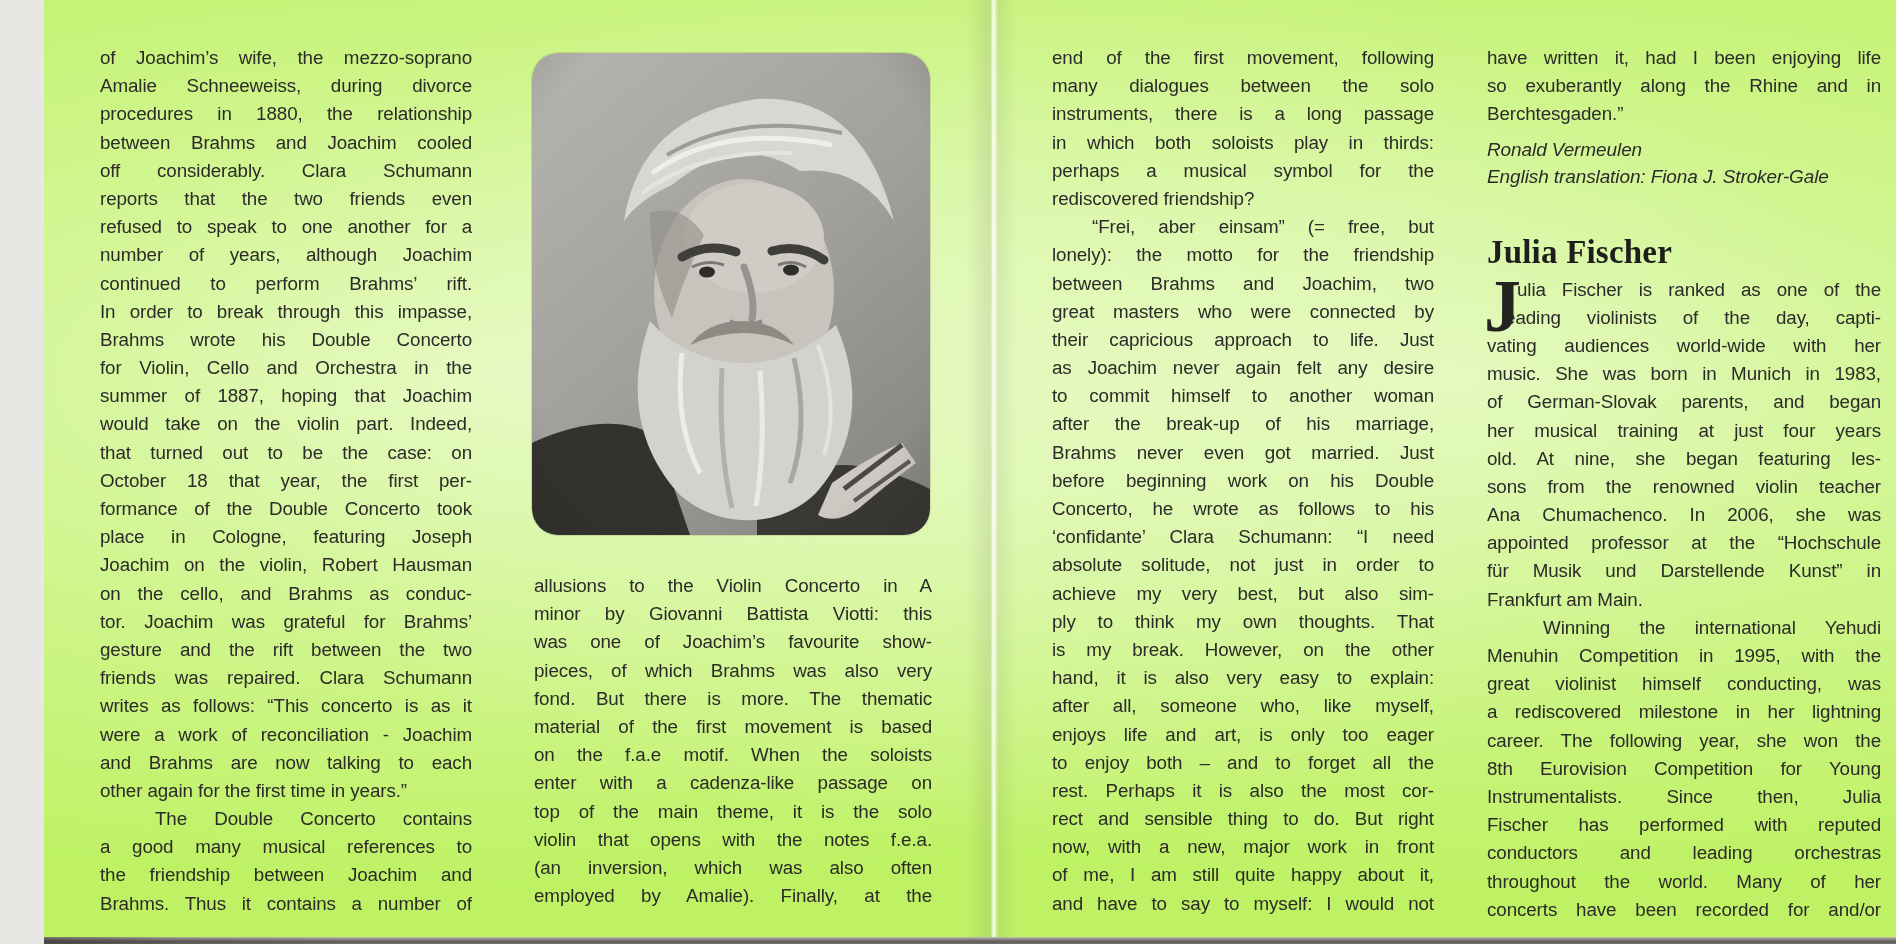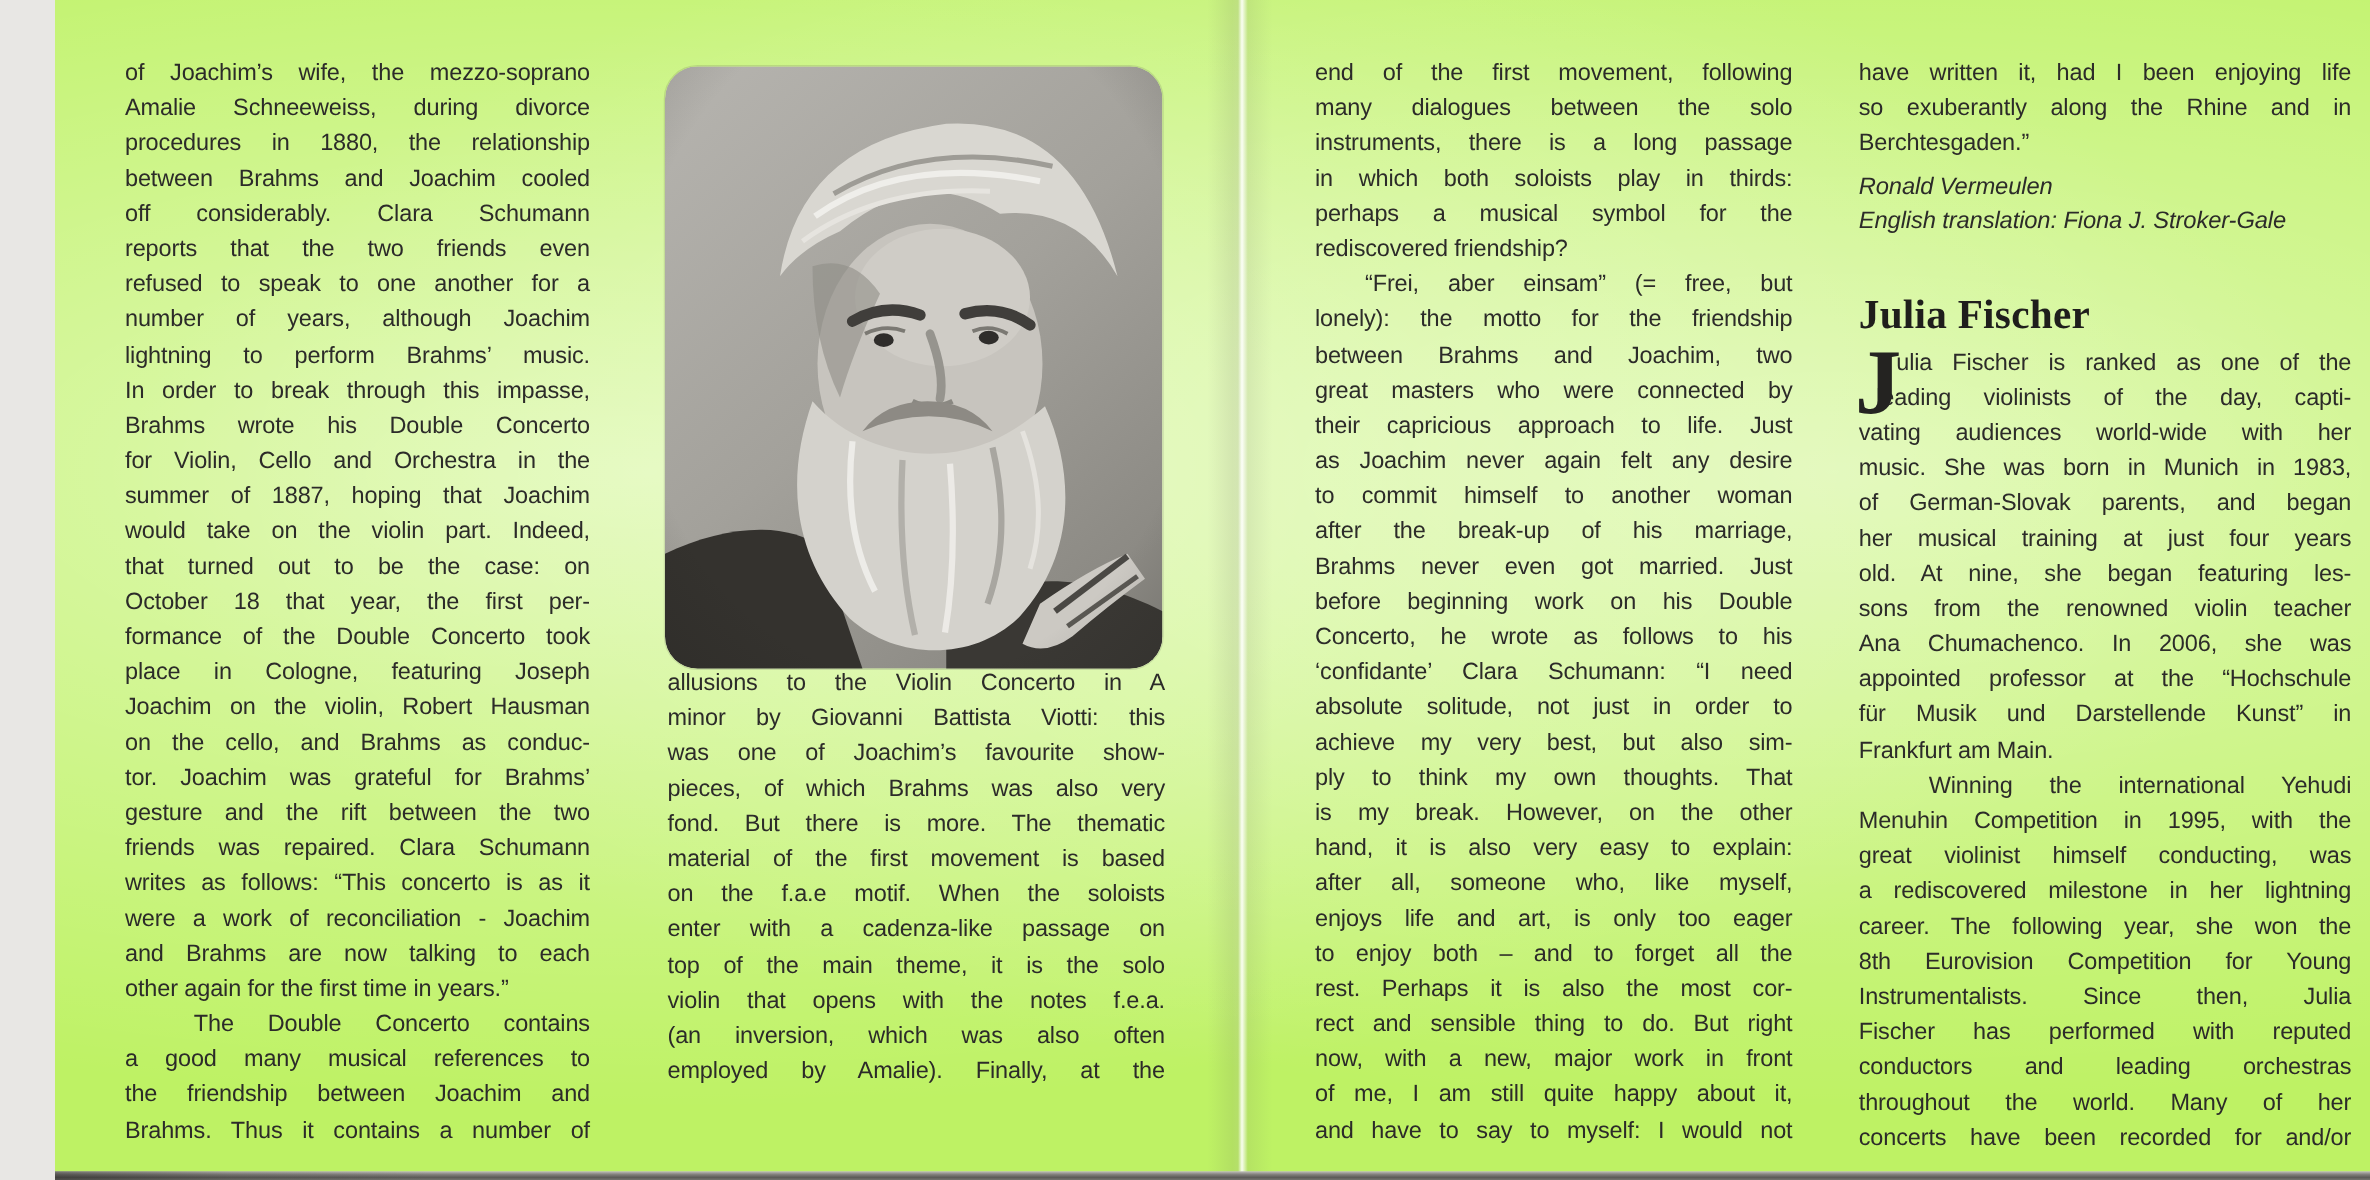--- a/index.html
+++ b/index.html
@@ -22,21 +22,21 @@
     font-size:18.8px;line-height:28.2px;letter-spacing:-0.1px;
   }
   .line{
     text-align:justify;text-align-last:justify;
     -moz-text-align-last:justify;
     height:28.2px;white-space:pre-wrap;
   }
   .line.endline{text-align-last:left;}
   #col1{left:56px;top:44px;width:372px;}
   #col3{left:1008px;top:44px;width:382px;}
-  #col2{left:490px;top:532px;width:398px;}
+  #col2{left:490px;top:572px;width:398px;}
   .photo{
     position:absolute;left:488px;top:53px;width:398px;height:482px;margin:0;
     border-radius:26px;overflow:hidden;
     box-shadow:0 0 0 1px rgba(70,68,64,0.15);
   }
   .photo svg{display:block;width:100%;height:100%;}
   .gutter{
     position:absolute;left:922px;top:0;width:52px;height:944px;pointer-events:none;
     background:linear-gradient(90deg,
       rgba(0,0,0,0) 0%,
@@ -79,21 +79,21 @@
   <section>
     <div class="col" id="col1">
         <div class="line">of Joachim’s wife, the mezzo-soprano</div>
         <div class="line">Amalie Schneeweiss, during divorce</div>
         <div class="line">procedures in 1880, the relationship</div>
         <div class="line">between Brahms and Joachim cooled</div>
         <div class="line">off considerably. Clara Schumann</div>
         <div class="line">reports that the two friends even</div>
         <div class="line">refused to speak to one another for a</div>
         <div class="line">number of years, although Joachim</div>
-        <div class="line">lightning to perform Brahms’ music.</div>
+        <div class="line">continued to perform Brahms’ rift.</div>
         <div class="line">In order to break through this impasse,</div>
         <div class="line">Brahms wrote his Double Concerto</div>
         <div class="line">for Violin, Cello and Orchestra in the</div>
         <div class="line">summer of 1887, hoping that Joachim</div>
         <div class="line">would take on the violin part. Indeed,</div>
         <div class="line">that turned out to be the case: on</div>
         <div class="line">October 18 that year, the first per-</div>
         <div class="line">formance of the Double Concerto took</div>
         <div class="line">place in Cologne, featuring Joseph</div>
         <div class="line">Joachim on the violin, Robert Hausman</div>

